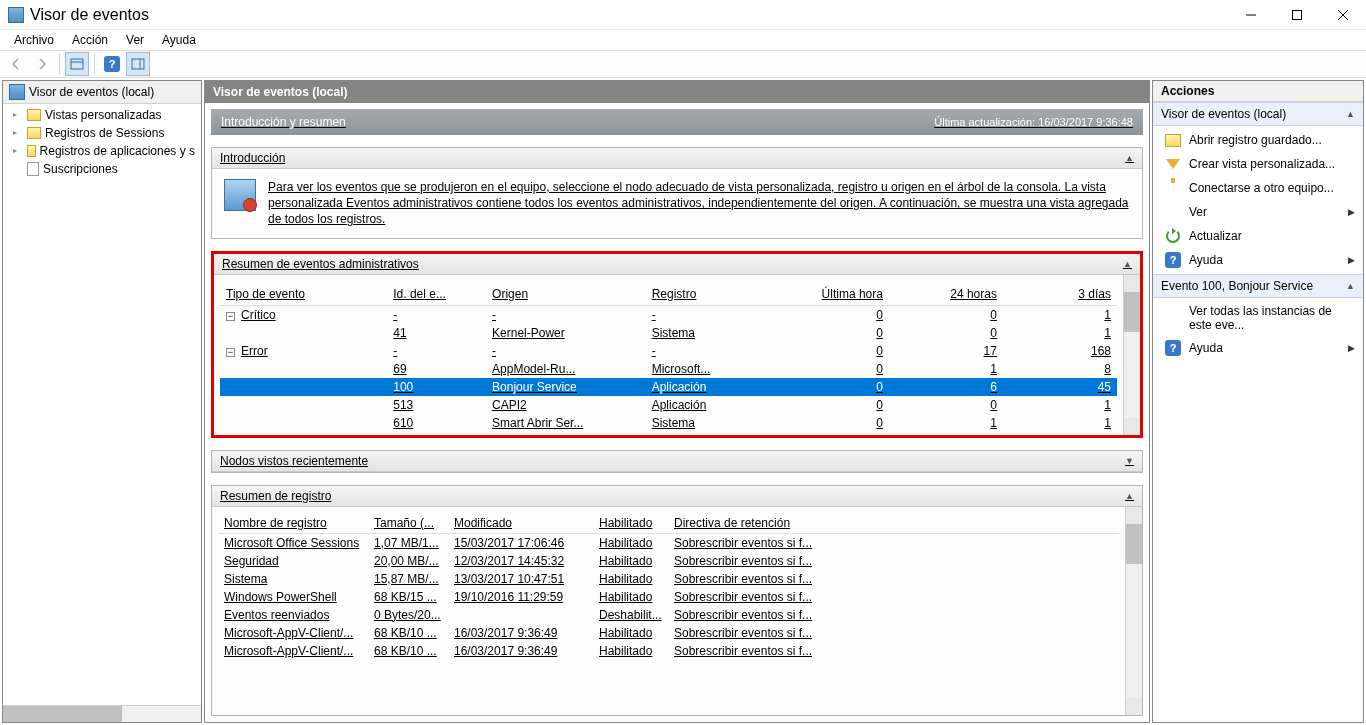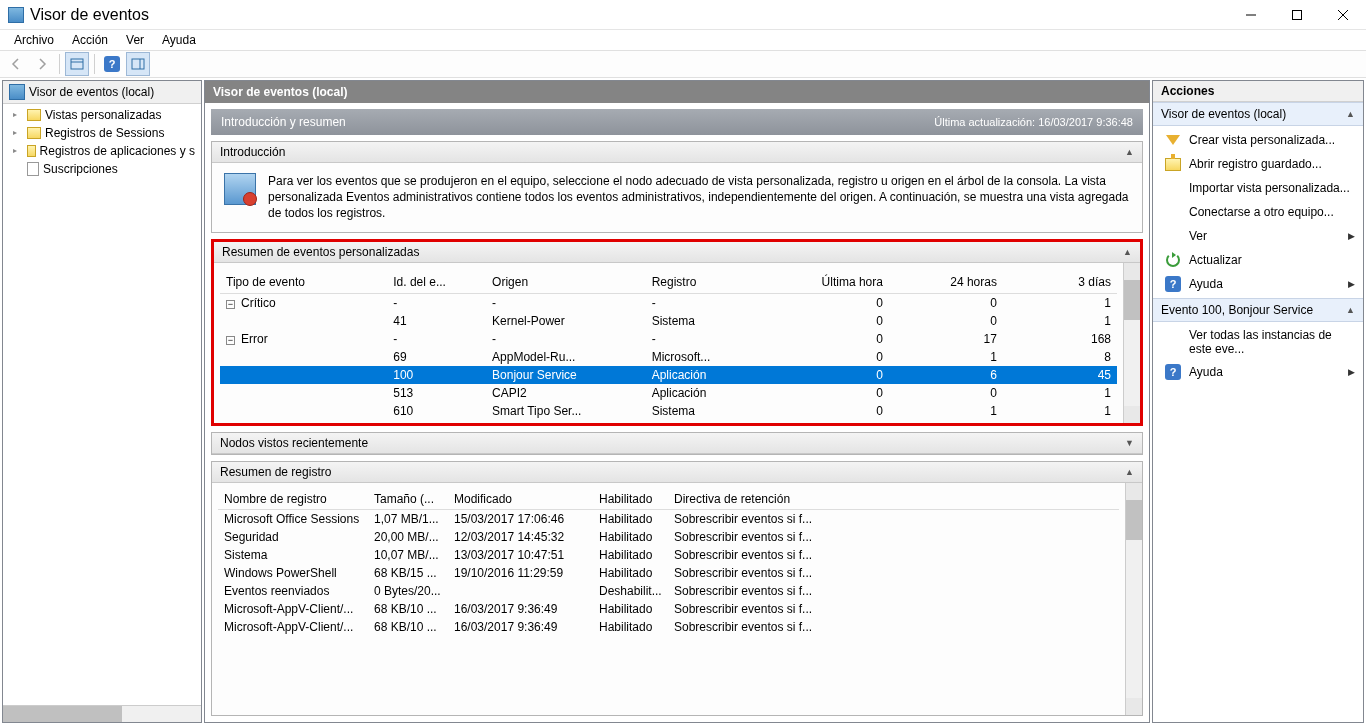--- a/index.html
+++ b/index.html
@@ -23,21 +23,21 @@
 .tree-body { flex: 1; padding: 2px 0; overflow: hidden; }
 .tree-item { padding: 2px 6px 2px 24px; display: flex; align-items: center; gap: 4px; white-space: nowrap; position: relative; }
 .tree-item::before { content: "▸"; position: absolute; left: 10px; color: #888; font-size: 8px; top: 4px; }
 .tree-item.no-expand::before { display:none; }
 .folder-icon { width: 14px; height: 12px; background: linear-gradient(#fff3b0,#f7d862); border: 1px solid #c9a425; }
 .doc-icon { width: 12px; height: 14px; background: #fff; border: 1px solid #999; position: relative; }
 .tree-scroll { height: 17px; border-top: 1px solid #ccc; background: #f0f0f0; display:flex; }
 .tree-scroll-thumb { width: 60%; background: #c0c0c0; }
 .center-pane { flex: 1; border: 1px solid #828790; margin: 2px 1px; display: flex; flex-direction: column; overflow: hidden; }
 .center-header { background: #848484; color: #fff; padding: 4px 8px; font-weight: bold; }
-.center-body { flex: 1; padding: 6px; overflow: hidden; display: flex; flex-direction: column; gap: 6px; }
+.center-body { flex: 1; padding: 6px; overflow: hidden; display: flex; flex-direction: column; gap: 12px; text-decoration: underline; }
 .panel-titlebar { background: linear-gradient(#a6abb2,#8e939b); color: #fff; padding: 6px 10px; font-size: 15px; display:flex; justify-content:space-between; align-items:center;}
 .panel-titlebar .lastupd { font-size: 11px; }
 .section { border: 1px solid #b5b5b5; background: #fdfdfd; }
 .section-header { background: linear-gradient(#f4f4f4,#e4e4e4); padding: 3px 8px; display: flex; justify-content: space-between; align-items: center; border-bottom: 1px solid #c8c8c8; }
 .intro-body { padding: 10px 12px; display: flex; gap: 12px; font-size: 12px; line-height: 1.35; }
 .intro-icon { width: 32px; height: 32px; flex-shrink: 0; background: linear-gradient(#b0d4f0,#5a98d0); border: 1px solid #3a73a8; position: relative; }
 .intro-icon::after { content: ""; position:absolute; right:-2px; bottom:-2px; width:12px; height:12px; background:#d84030; border-radius:50%; border:1px solid #a02518;}
 .highlight-box { border: 3px solid #e00000; }
 .ev-table { padding: 8px 6px 3px 6px; }
 .ev-table table { width: 100%; border-collapse: collapse; }
@@ -177,21 +177,21 @@
           <span class="collapse-arrow">▲</span>
         </div>
         <div class="intro-body">
           <div class="intro-icon"></div>
           <div>Para ver los eventos que se produjeron en el equipo, seleccione el nodo adecuado de vista personalizada, registro u origen en el árbol de la consola. La vista personalizada Eventos administrativos contiene todos los eventos administrativos, independientemente del origen. A continuación, se muestra una vista agregada de todos los registros.</div>
         </div>
       </div>
 
       <div class="section highlight-box">
         <div class="section-header">
-          <span>Resumen de eventos personalizadas</span>
+          <span>Resumen de eventos administrativos</span>
           <span class="collapse-arrow">▲</span>
         </div>
         <div class="ev-scroll-container">
         <div class="ev-table">
           <table>
             <thead>
                   <tr>
               <th style="width:110px">Tipo de evento</th>
               <th style="width:65px">Id. del e...</th>
               <th style="width:105px">Origen</th>
@@ -252,21 +252,21 @@
                     <td>513</td>
                     <td>CAPI2</td>
                     <td>Aplicación</td>
                     <td class="num">0</td>
                     <td class="num">0</td>
                     <td class="num">1</td>
                   </tr>
                   <tr>
                     <td></td>
                     <td>610</td>
-                    <td>Smart Tipo Ser...</td>
+                    <td>Smart Abrir Ser...</td>
                     <td>Sistema</td>
                     <td class="num">0</td>
                     <td class="num">1</td>
                     <td class="num">1</td>
                   </tr>
                 </tbody>
           </table>
         </div>
         <div class="vscroll">
               <div class="arrow"></div>
@@ -318,21 +318,21 @@
                   </tr>
                   <tr>
                     <td>Seguridad</td>
                     <td>20,00 MB/...</td>
                     <td>12/03/2017 14:45:32</td>
                     <td>Habilitado</td>
                     <td>Sobrescribir eventos si f...</td>
                   </tr>
                   <tr>
                     <td>Sistema</td>
-                    <td>10,07 MB/...</td>
+                    <td>15,87 MB/...</td>
                     <td>13/03/2017 10:47:51</td>
                     <td>Habilitado</td>
                     <td>Sobrescribir eventos si f...</td>
                   </tr>
                   <tr>
                     <td>Windows PowerShell</td>
                     <td>68 KB/15 ...</td>
                     <td>19/10/2016 11:29:59</td>
                     <td>Habilitado</td>
                     <td>Sobrescribir eventos si f...</td>
@@ -375,33 +375,29 @@
 
   <div class="actions-pane">
     <div class="actions-header">Acciones</div>
     <div class="actions-group-title">
       <span>Visor de eventos (local)</span>
       <span class="collapse-arrow">▲</span>
     </div>
     <div class="actions-body" id="actions1">
         <div class="action-item">
           <div class="ai-icon">
+            <div class="ai-folder"></div>
+          </div>
+          <span>Abrir registro guardado...</span>
+        </div>
+        <div class="action-item">
+          <div class="ai-icon">
             <div class="ai-funnel"></div>
           </div>
           <span>Crear vista personalizada...</span>
-        </div>
-        <div class="action-item">
-          <div class="ai-icon">
-            <div class="ai-folder"></div>
-          </div>
-          <span>Abrir registro guardado...</span>
-        </div>
-        <div class="action-item">
-          <div class="ai-icon"></div>
-          <span>Importar vista personalizada...</span>
         </div>
         <div class="action-item">
           <div class="ai-icon"></div>
           <span>Conectarse a otro equipo...</span>
         </div>
         <div class="action-item">
           <div class="ai-icon"></div>
           <span>Ver</span>
           <span class="submenu-arrow">▶</span>
         </div>

